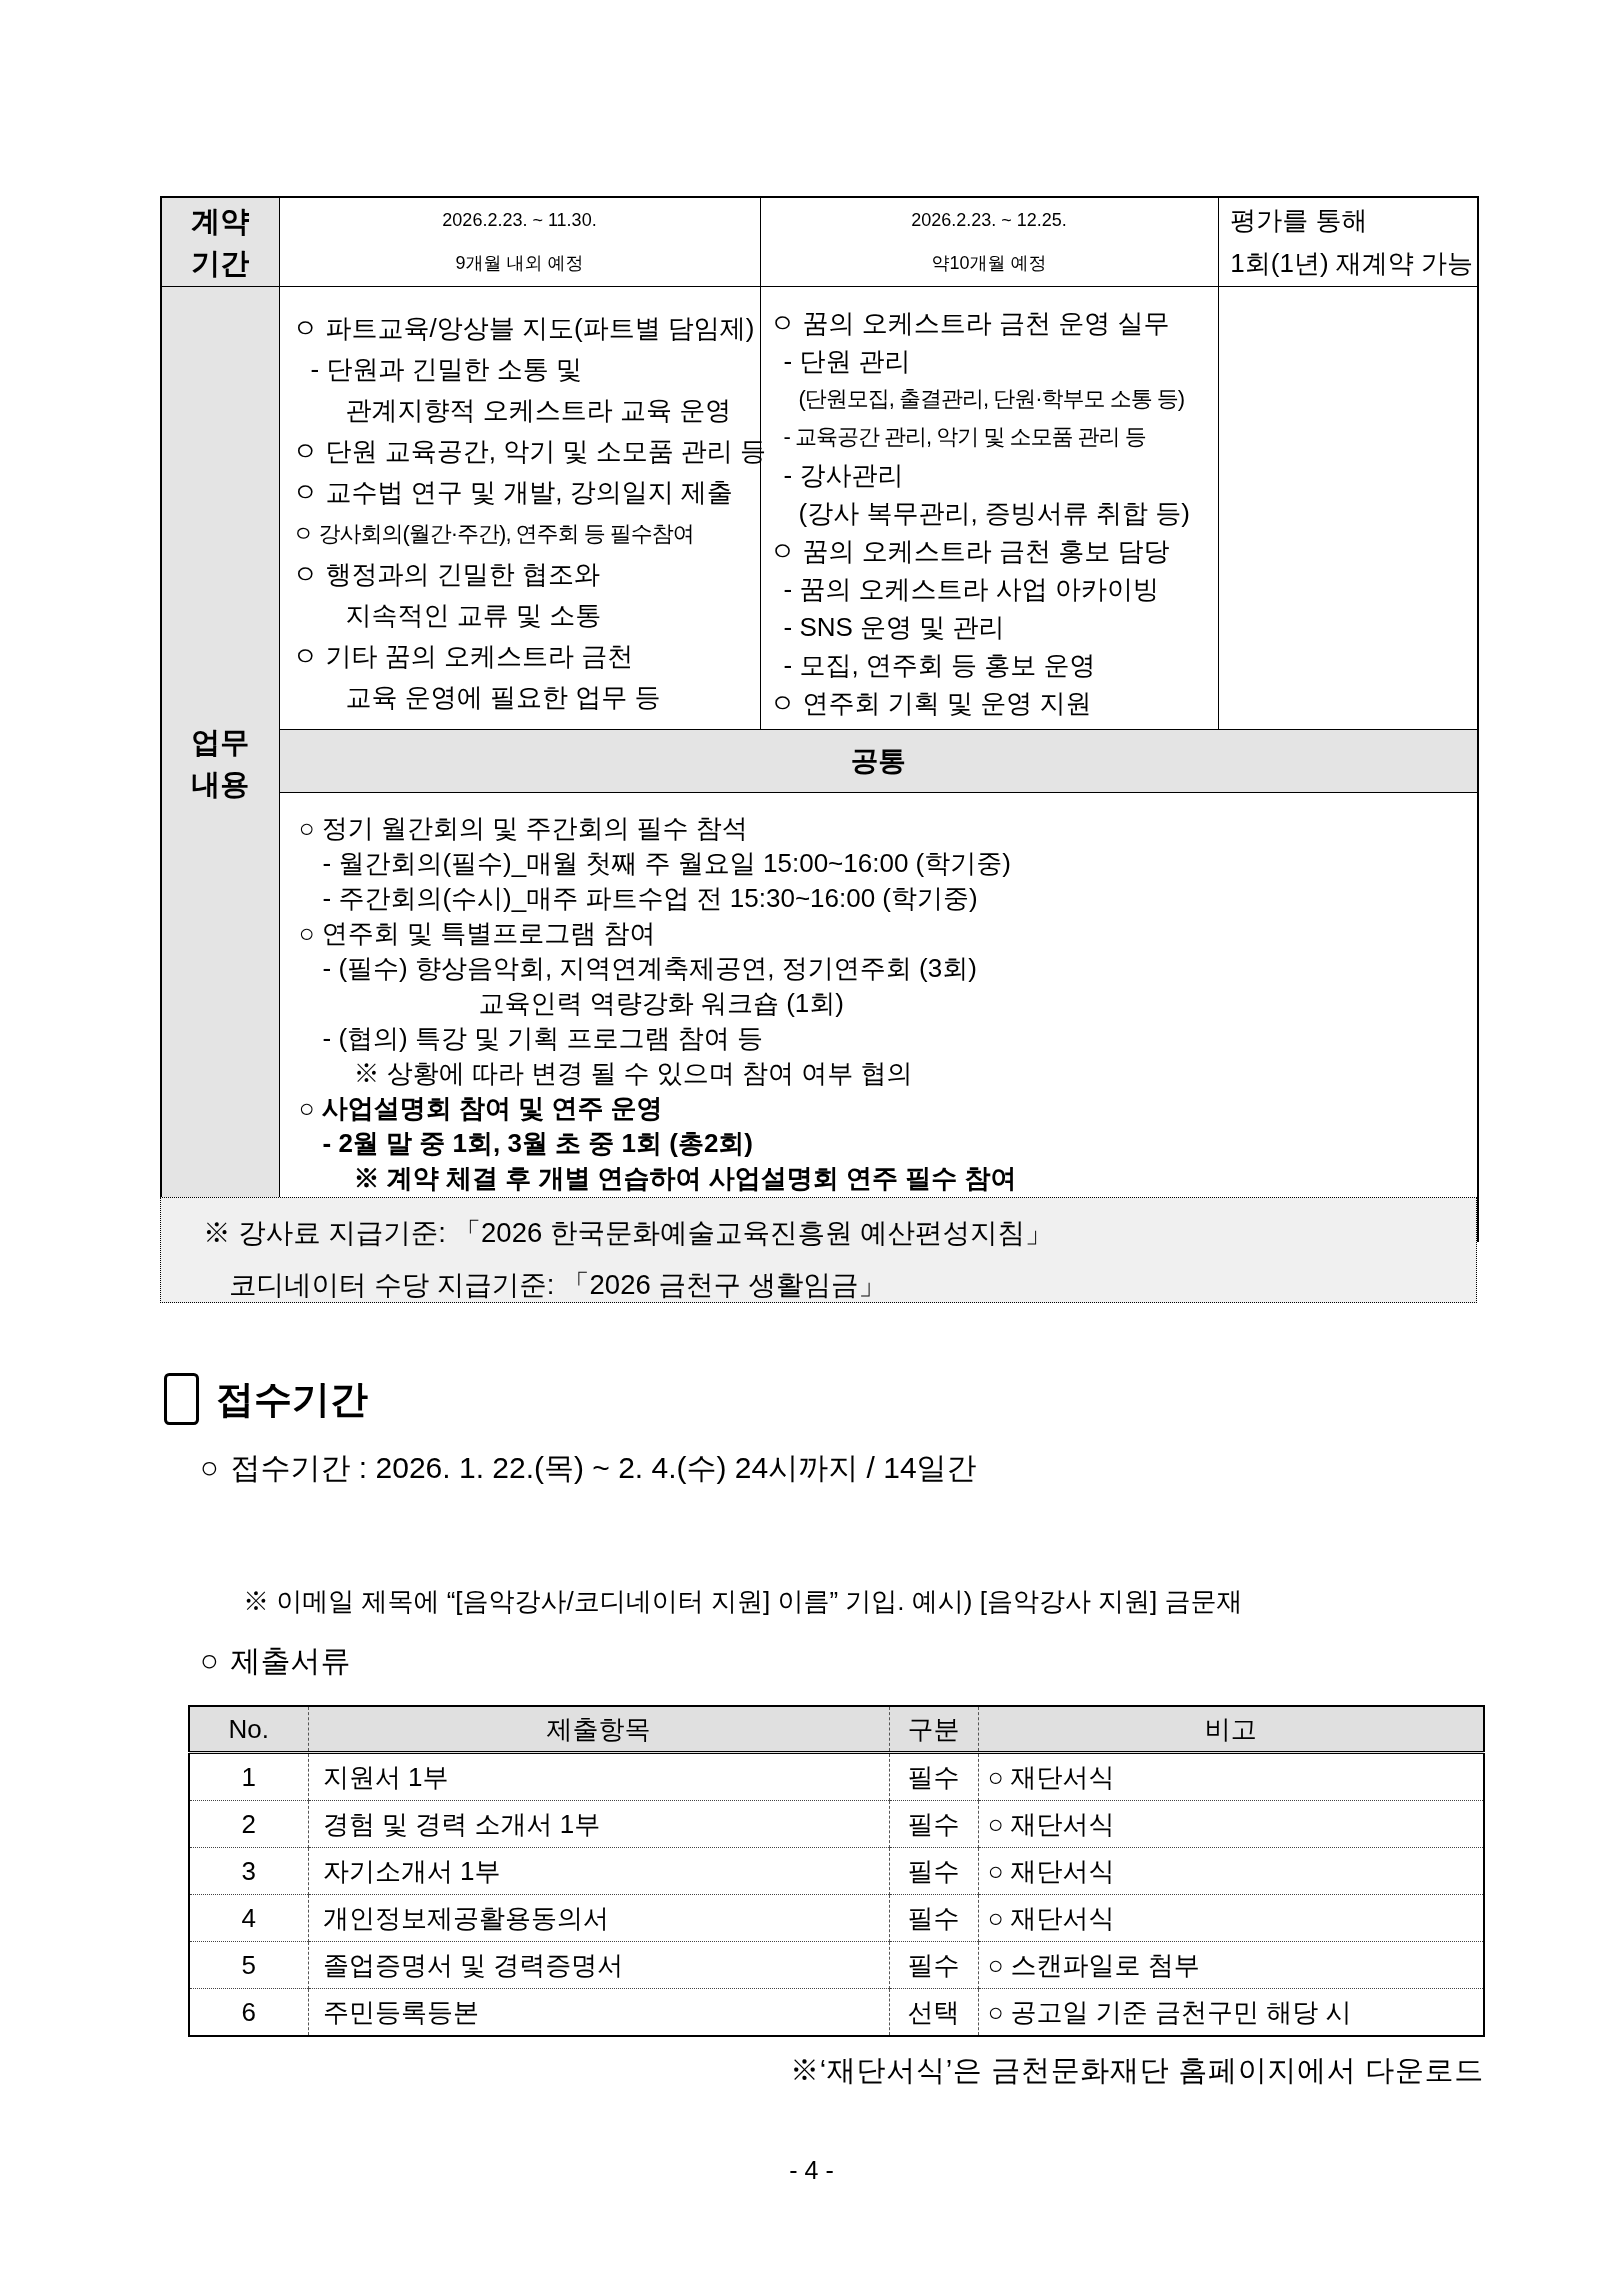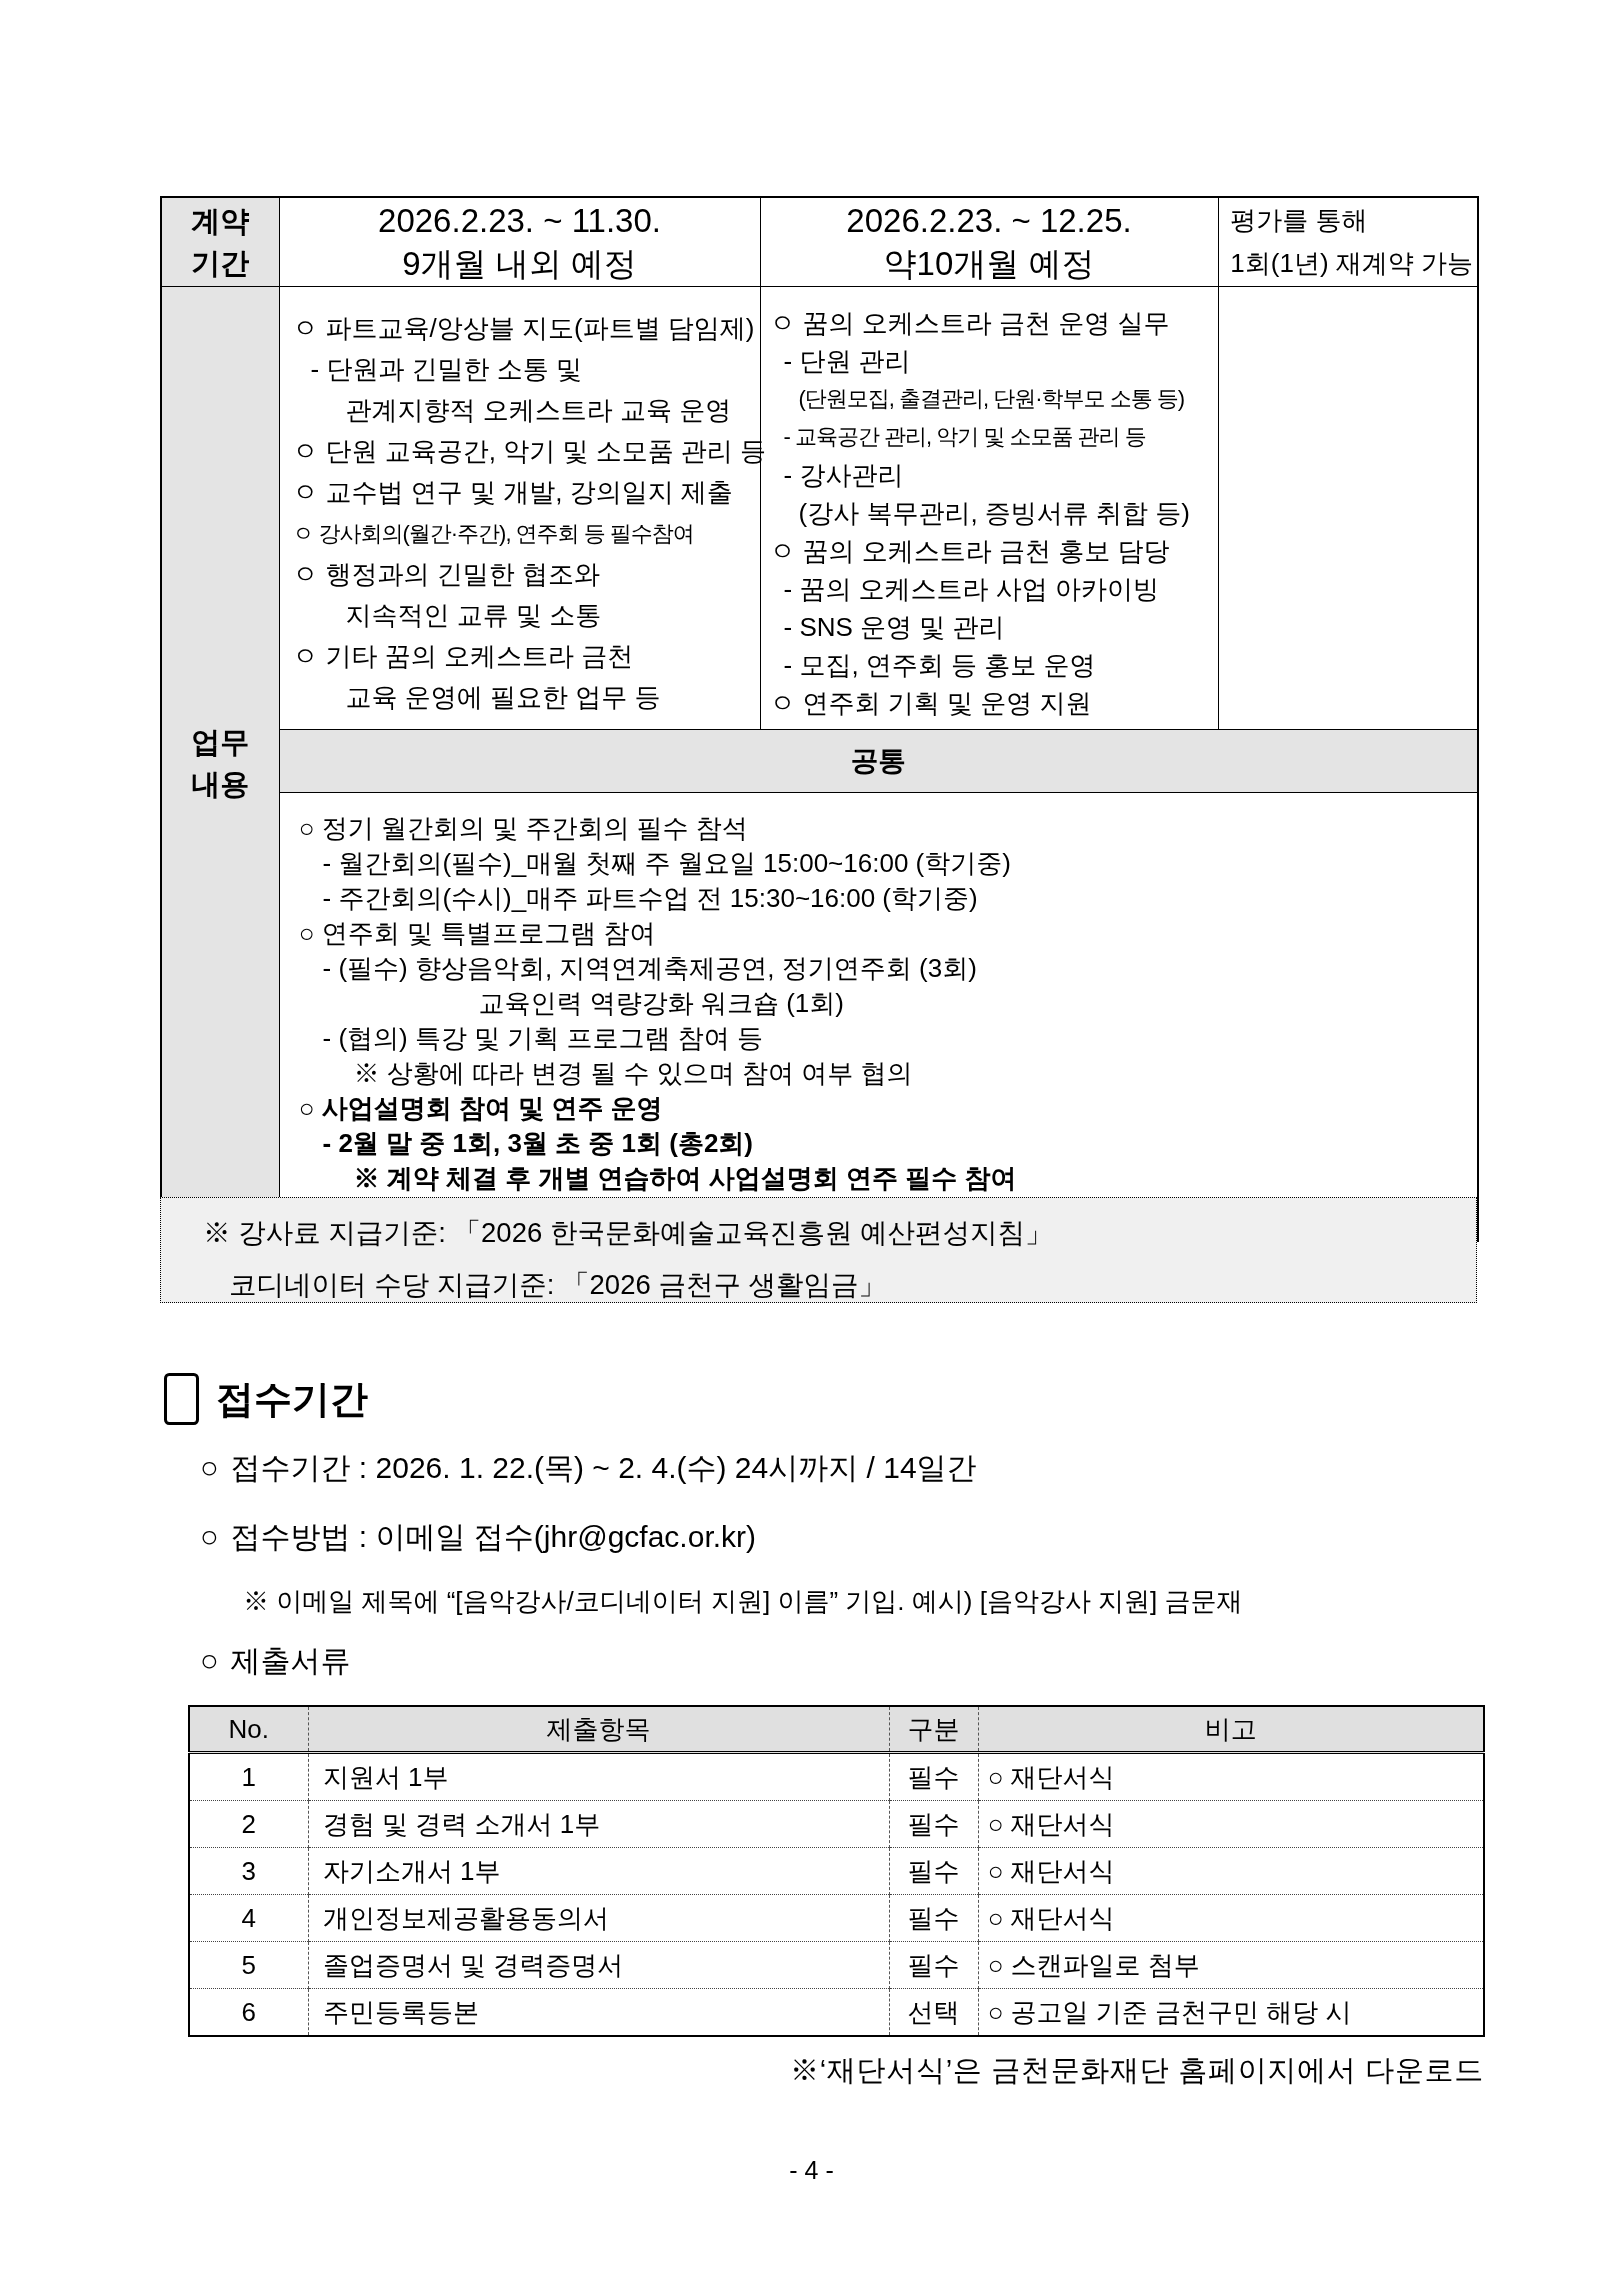--- a/index.html
+++ b/index.html
@@ -11,21 +11,21 @@
   table.main{
     position:absolute; left:160px; top:196px; width:1317px;
     border-collapse:collapse; table-layout:fixed;
     border:2.6px solid #000;
   }
   table.main td, table.main th{ border:1.6px solid #000; vertical-align:middle; }
   th.rowhead{
     background:#e4e4e4; font-weight:700; font-size:29px; line-height:42px;
     text-align:center; padding:0;
   }
-  td.dates{ text-align:center; font-size:33px; line-height:43px; }
+  td.dates{ text-align:center; font-size:18px; line-height:43px; }
   td.renew{ font-size:26px; line-height:43px; padding-left:11.8px; vertical-align:middle; }
   td.worklist{ vertical-align:top; padding-top:17px; padding-bottom:6.5px;margin-left:28px; }
   .wl .ln{ font-size:26px; line-height:41px; white-space:nowrap; }
   .wr .ln{ font-size:26px; line-height:38px; white-space:nowrap; }
   .wl .i0{padding-left:11.8px}.wl .i1{padding-left:30px}.wl .i2{padding-left:65px}
   .wr .i0{padding-left:7.9px}.wr .i1{padding-left:22px}.wr .i2{padding-left:37px}
   .s{ font-size:22px !important; letter-spacing:-1px; }
   .b{ font-weight:700; }
   td.common-head{
     background:#e4e4e4; text-align:center; font-weight:700; font-size:27.5px;
@@ -179,23 +179,20 @@
   </div>
 
   <div class="sec-title">
     <span class="sq"></span>
     <span>접수기간</span>
   </div>
 
   <div class="bullet-line" style="top:1448px">
     <span class="circ">○</span><span>접수기간 : 2026. 1. 22.(목) ~ 2. 4.(수) 24시까지 / 14일간</span>
   </div>
-  <div class="bullet-line" style="top:1517px">
-    <span class="circ">○</span><span>접수방법 : 이메일 접수(jhr@gcfac.or.kr)</span>
-  </div>
   <div class="subnote">※ 이메일 제목에 “[음악강사/코디네이터 지원] 이름” 기입. 예시) [음악강사 지원] 금문재</div>
   <div class="bullet-line" style="top:1641px">
     <span class="circ">○</span><span>제출서류</span>
   </div>
 
   <table class="sub">
     <colgroup>
         <col style="width:119px">
         <col style="width:581px">
         <col style="width:89px">

